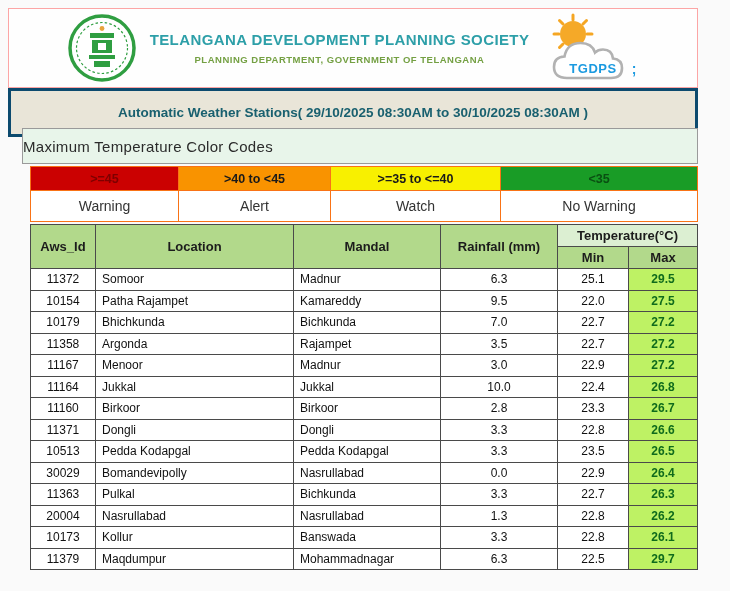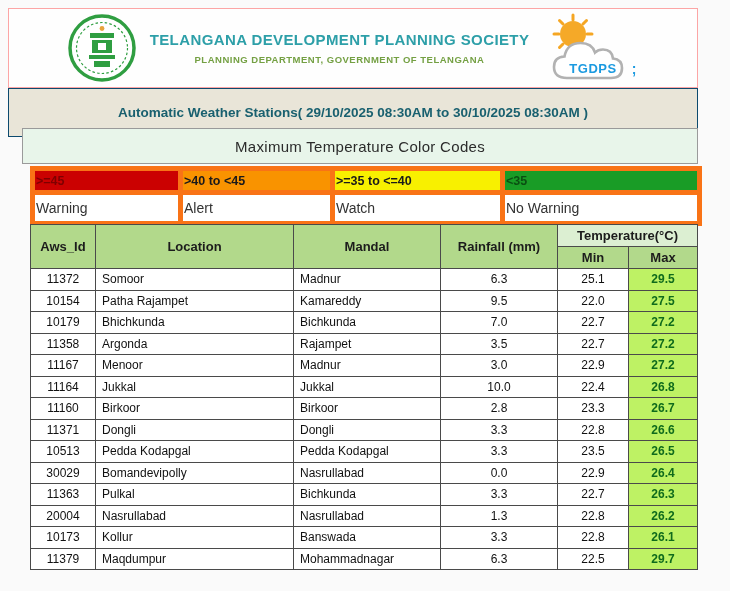--- a/index.html
+++ b/index.html
@@ -13,33 +13,33 @@
   .logo{width:68px;height:68px;flex:0 0 auto;}
   .title-block{text-align:center;}
   .org-title{font-size:15px;font-weight:bold;color:#2d9fa8;letter-spacing:.4px;}
   .org-subtitle{font-size:9.5px;font-weight:bold;color:#74a043;margin-top:6px;letter-spacing:.5px;}
   .weather-brand{position:relative;width:95px;height:72px;flex:0 0 auto;}
   .brand{position:absolute;left:26px;bottom:8px;font-size:13px;font-weight:bold;color:#1b9ae0;letter-spacing:.5px;}
   .drop{position:absolute;right:2px;bottom:7px;font-size:14px;font-weight:bold;color:#1b9ae0;}
 
   
   .date-bar{position:absolute;left:8px;top:88px;width:690px;height:49px;
-    background:#e9e5d8;border:1px solid #0c4a6e;box-sizing:border-box;
+    background:#e9e5d8;border:3px solid #0c4a6e;box-sizing:border-box;
     display:flex;align-items:center;justify-content:center;}
   .date-bar span{font-size:13.5px;font-weight:bold;color:#19606f;}
 
   
   .mint-bar{position:absolute;left:22px;top:128px;width:676px;height:36px;
     background:#e8f5ea;border:1px solid #9a9a9a;box-sizing:border-box;
-    display:flex;align-items:center;justify-content:center;}
+    display:flex;align-items:center;}
   .mint-bar span{font-size:15px;font-weight:500;color:#2b2b2b;letter-spacing:.3px;}
 
   
   .band-table{position:absolute;left:30px;top:166px;width:667px;border-collapse:collapse;table-layout:fixed;}
-  .band-table td{border:5px solid #f97316;box-sizing:border-box;}
+  .band-table td{border:1px solid #f97316;text-align:center;box-sizing:border-box;}
   .band-row td{height:24px;font-size:12.5px;font-weight:bold;}
   .label-row td{height:31px;font-size:14px;color:#333;background:#fff;}
   .band.red{background:#cb0101;color:#7e0000;}
   .band.orange{background:#f99300;color:#1a1a1a;}
   .band.yellow{background:#f8f000;color:#1a1a1a;}
   .band.green{background:#199c26;color:#0a4f12;}
 
   
   .aws-table{position:absolute;left:30px;top:224px;width:667px;border-collapse:collapse;table-layout:fixed;}
   .aws-table th,.aws-table td{border:1px solid #4a4a4a;box-sizing:border-box;overflow:hidden;white-space:nowrap;}

